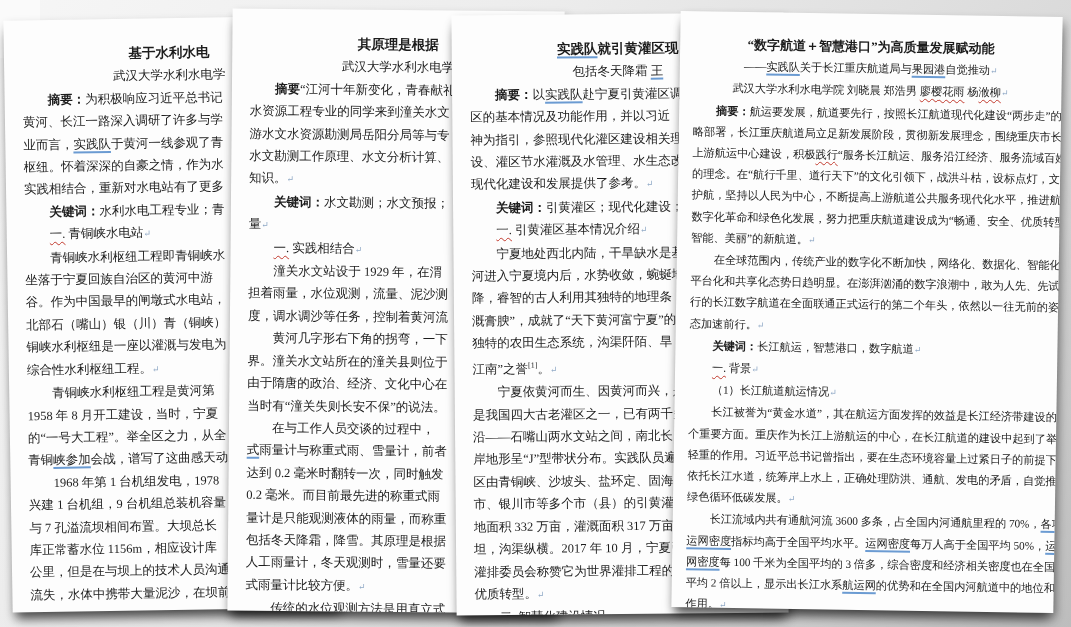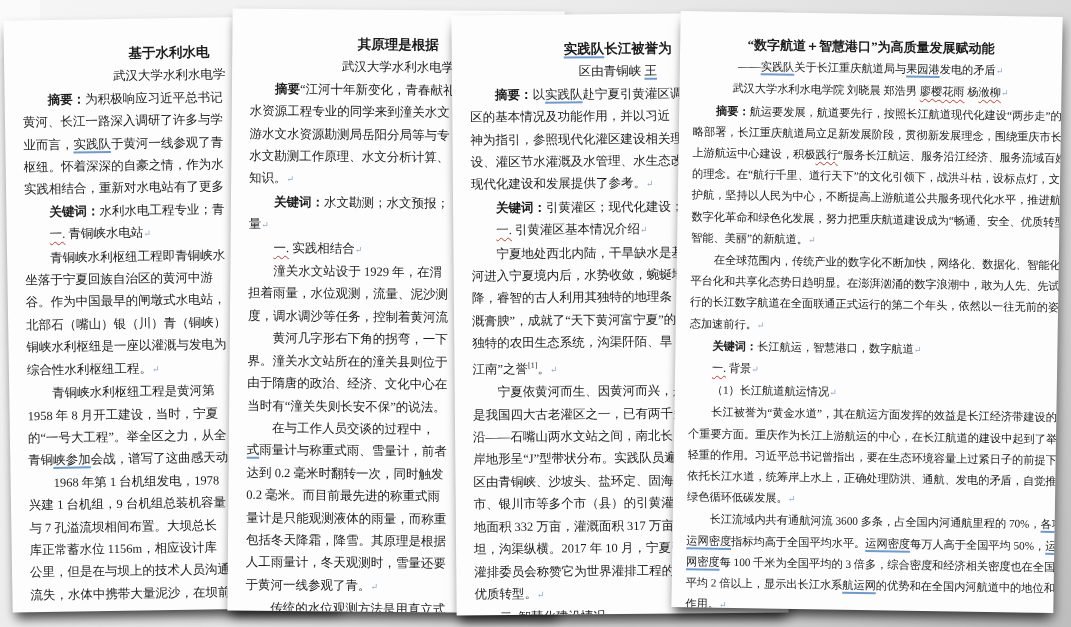--- a/index.html
+++ b/index.html
@@ -89,29 +89,29 @@
       <div class="line"><span>界。潼关水文站所在的潼关县则位于</span></div>
       <div class="line"><span>由于隋唐的政治、经济、文化中心在</span></div>
       <div class="line"><span>当时有“潼关失则长安不保”的说法。</span></div>
       <div class="line indent"><span>在与工作人员交谈的过程中，</span></div>
       <div class="line"><span class="u">式</span><span>雨量计与称重式雨、雪量计，前者</span></div>
       <div class="line"><span>达到 0.2 毫米时翻转一次，同时触发</span></div>
       <div class="line"><span>0.2 毫米。而目前最先进的称重式雨</span></div>
       <div class="line"><span>量计是只能观测液体的雨量，而称重</span></div>
       <div class="line"><span>包括冬天降霜，降雪。其原理是根据</span></div>
       <div class="line"><span>人工雨量计，冬天观测时，雪量还要</span></div>
-      <div class="line"><span>于黄河一线参观了青。</span><span class="pm">↵</span></div>
+      <div class="line"><span>式雨量计比较方便。</span><span class="pm">↵</span></div>
       <div class="line indent"><span>传统的水位观测方法是用直立式</span></div>
     </div>
 </div>
 
 <div id="p3" class="page">
   <div class="inner">
-      <div class="line center"><span class="b title u">实践队</span><span class="b title">长江被誉为</span></div>
-      <div class="line center"><span>区由青铜峡 </span><span class="u">王</span></div>
+      <div class="line center"><span class="b title u">实践队</span><span class="b title">就引黄灌区现</span></div>
+      <div class="line center"><span>包括冬天降霜 </span><span class="u">王</span></div>
       <div class="line indent"><span class="b">摘要：</span><span>以</span><span class="u">实践队</span><span>赴宁夏引黄灌区调</span></div>
       <div class="line"><span>区的基本情况及功能作用，并以习近</span></div>
       <div class="line"><span>神为指引，参照现代化灌区建设相关理</span></div>
       <div class="line"><span>设、灌区节水灌溉及水管理、水生态改</span></div>
       <div class="line"><span>现代化建设和发展提供了参考。</span><span class="pm">↵</span></div>
       <div class="line indent"><span class="b">关键词：</span><span>引黄灌区；现代化建设；</span></div>
       <div class="line indent"><span class="w">一.</span><span> 引黄灌区基本情况介绍</span><span class="pm">↵</span></div>
       <div class="line indent"><span>宁夏地处西北内陆，干旱缺水是基</span></div>
       <div class="line"><span>河进入宁夏境内后，水势收敛，蜿蜒地</span></div>
       <div class="line"><span>降，睿智的古人利用其独特的地理条</span></div>
@@ -128,21 +128,21 @@
       <div class="line"><span>坦，沟渠纵横。2017 年 10 月，宁夏引</span></div>
       <div class="line"><span>灌排委员会称赞它为世界灌排工程的</span></div>
       <div class="line"><span>优质转型。</span><span class="pm">↵</span></div>
       <div class="line indent"><span>二. 智慧化建设情况</span><span class="pm">↵</span></div>
     </div>
 </div>
 
 <div id="p4" class="page page4">
   <div class="inner">
       <div class="line center"><span class="b title">“数字航道＋智慧港口”为高质量发展赋动能</span></div>
-      <div class="line center"><span>——</span><span class="u">实践队</span><span>关于长江重庆航道局与</span><span class="u">果园港</span><span>发电的矛盾</span><span class="pm">↵</span></div>
+      <div class="line center"><span>——</span><span class="u">实践队</span><span>关于长江重庆航道局与</span><span class="u">果园港</span><span>自觉推动</span><span class="pm">↵</span></div>
       <div class="line center"><span>武汉大学水利水电学院 刘晓晨 郑浩男 </span><span class="w">廖樱花雨</span><span> 杨</span><span class="w">浟柳</span><span class="pm">↵</span></div>
       <div class="line indent"><span class="b">摘要：</span><span>航运要发展，航道要先行，按照长江航道现代化建设“两步走”的战</span></div>
       <div class="line"><span>略部署，长江重庆航道局立足新发展阶段，贯彻新发展理念，围绕重庆市长江</span></div>
       <div class="line"><span>上游航运中心建设，积极</span><span class="w">践行</span><span>“服务长江航运、服务沿江经济、服务流域百姓”</span></div>
       <div class="line"><span>的理念。在“航行千里、道行天下”的文化引领下，战洪斗枯，设标点灯，文明</span></div>
       <div class="line"><span>护航，坚持以人民为中心，不断提高上游航道公共服务现代化水平，推进航道</span></div>
       <div class="line"><span>数字化革命和绿色化发展，努力把重庆航道建设成为“畅通、安全、优质转型、</span></div>
       <div class="line"><span>智能、美丽”的新航道。</span><span class="pm">↵</span></div>
       <div class="line indent"><span>在全球范围内，传统产业的数字化不断加快，网络化、数据化、智能化、</span></div>
       <div class="line"><span>平台化和共享化态势日趋明显。在澎湃汹涌的数字浪潮中，敢为人先、先试先</span></div>

